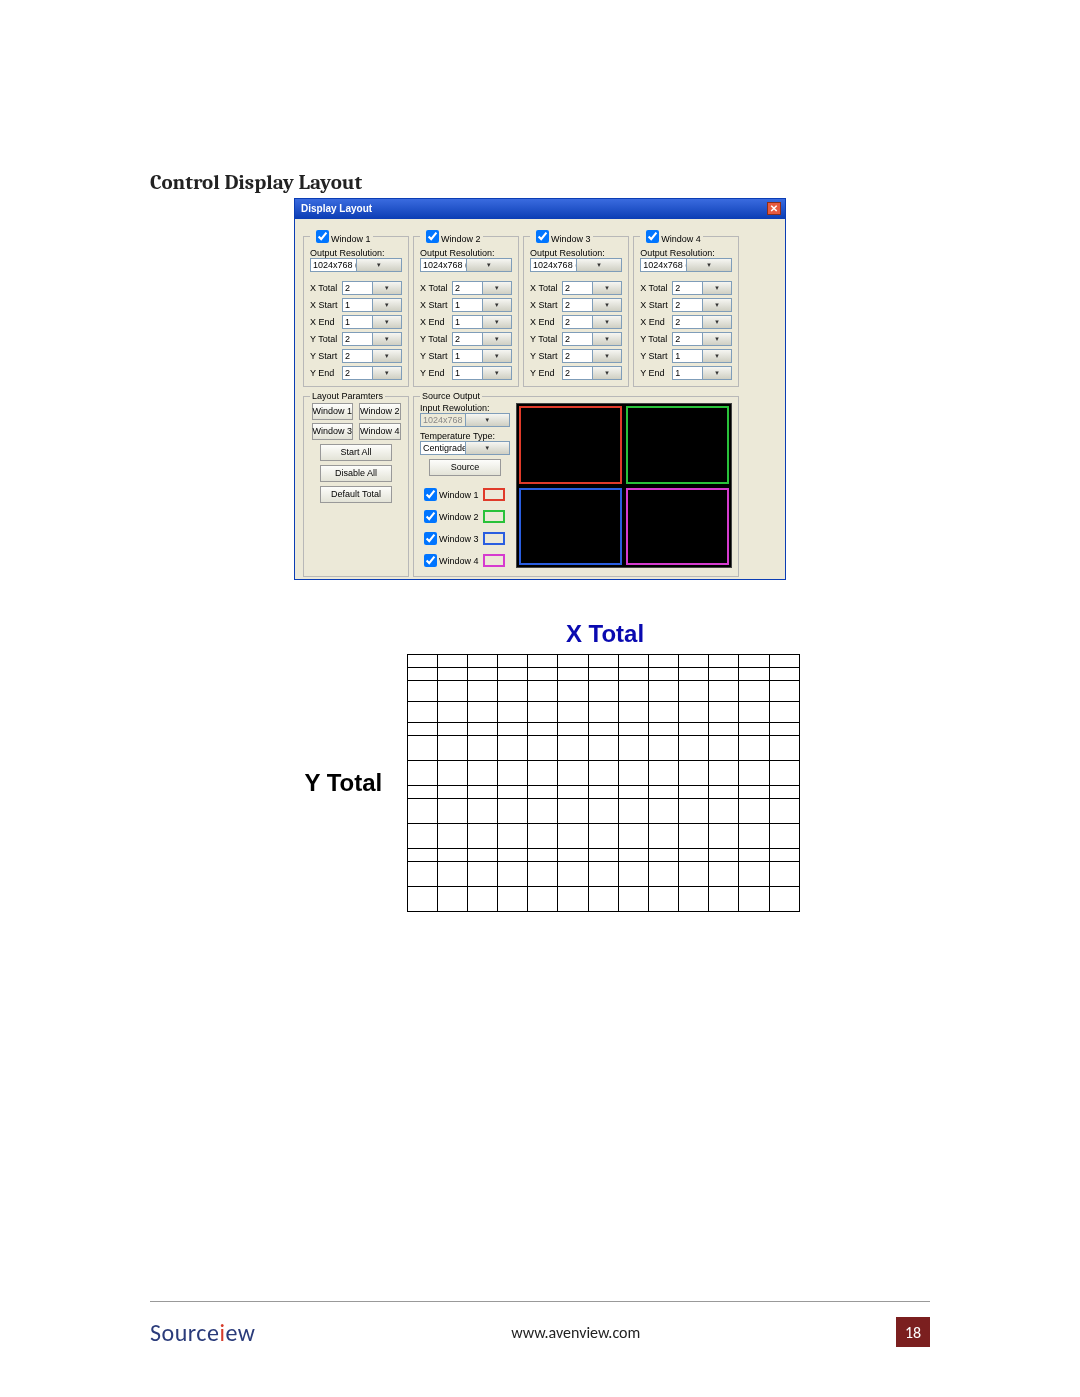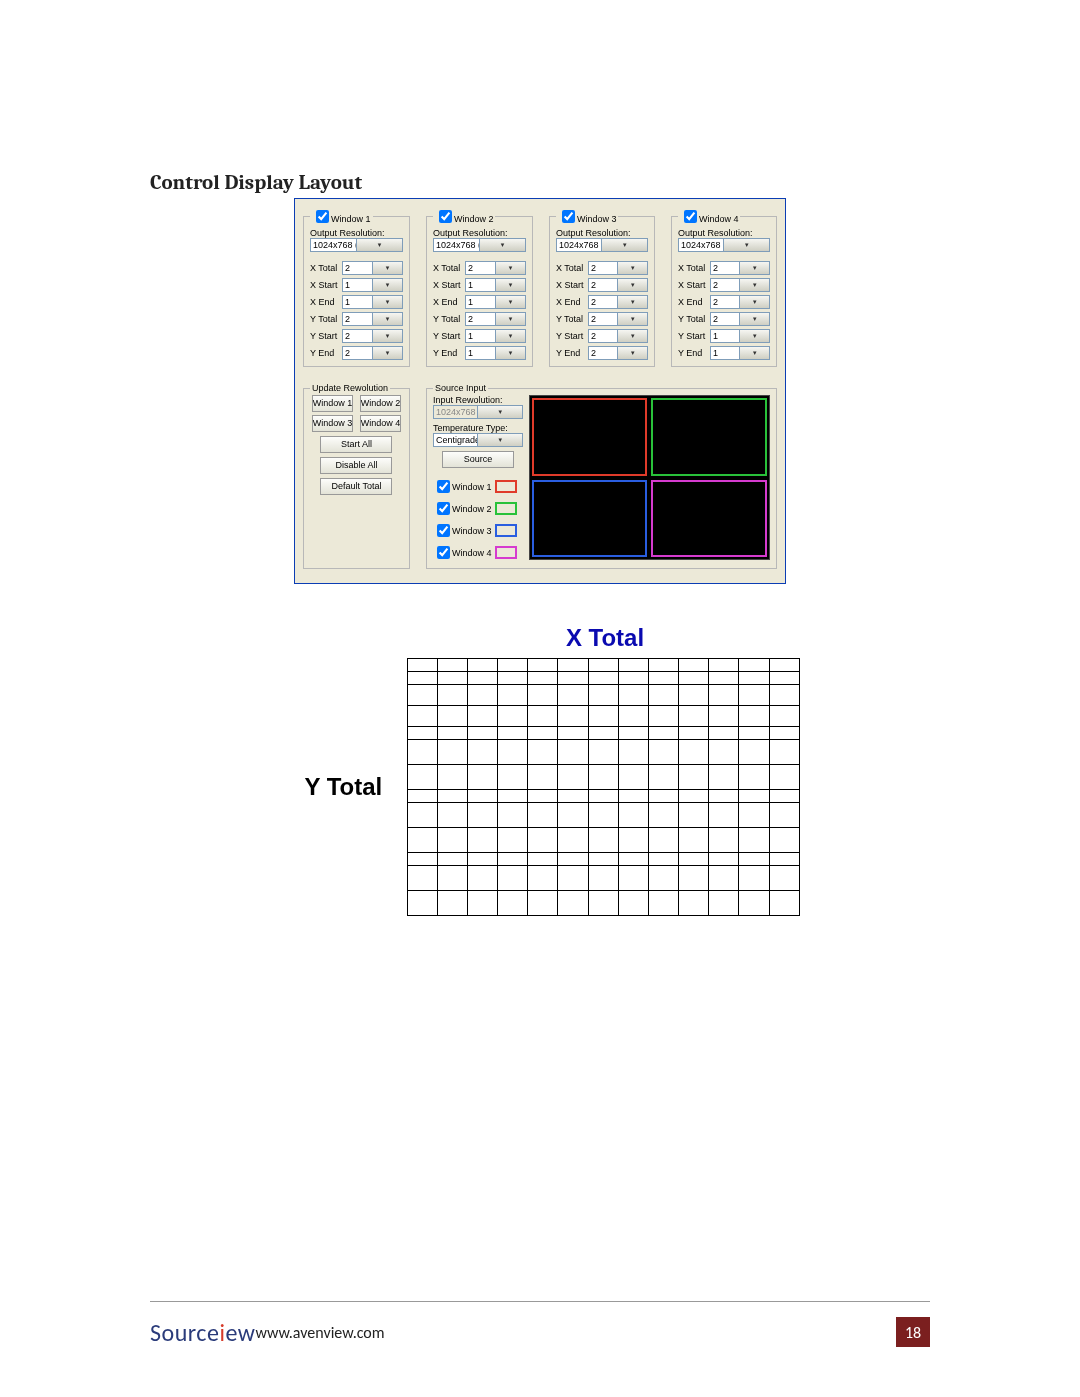--- a/index.html
+++ b/index.html
@@ -38,25 +38,25 @@
     display: flex;
     align-items: center;
   }
   .titlebar .flex { flex: 1; }
   .close-btn {
     width: 14px; height: 13px; background: #e85a3f; border: 1px solid #8b2e1a;
     color: #fff; font-size: 10px; line-height: 11px; text-align: center;
     box-sizing: border-box;
   }
   .dlg-body {
-    padding: 8px 8px 14px 8px;
+    padding: 8px 8px 2px 8px;
     display: grid;
-    grid-template-columns: repeat(2, 1fr);
+    grid-template-columns: repeat(6, 1fr);
     grid-template-rows: auto auto;
-    gap: 16px;
+    gap: 4px;
   }
 
   fieldset {
     border: 1px solid #b8b8b8;
     padding: 2px 6px 6px 6px;
     margin: 0;
   }
   legend { font-size: 9px; padding: 0 2px; }
   .chk { margin-right: 2px; vertical-align: -1px; }
 
@@ -136,31 +136,35 @@
 
   
   .foot-rule { position:absolute; left:150px; right:150px; bottom:95px; border-top:1px solid #999; }
   .footer {
     position:absolute; left:150px; right:150px; bottom:50px;
     display:flex; align-items:center;
     font-family: Calibri, Arial, sans-serif; font-size:16px;
   }
   .brand { font-size: 24px; color:#2a3b7a; letter-spacing:0.5px; }
   .brand .dot { color:#d63b2a; }
-  .footer .mid { flex:1; text-align:left; }
+  .footer .mid { flex:1; text-align:center; }
   .pgnum { background:#7b1f1f; color:#fff; width:34px; height:30px; display:flex; align-items:center; justify-content:center; }
 </style>
 </head>
 <body>
 
 <div class="page">
 
   <h1 class="section">Control Display Layout</h1>
 
   <div class="dialog">
+    <div class="titlebar">
+      <span class="flex">Display Layout</span>
+      <span class="close-btn">✕</span>
+    </div>
     <div class="dlg-body" id="dlg-body">
     <fieldset>
       <legend>
         <input type="checkbox" checked="" class="chk" style="">Window 1
       </legend>
       <span class="lbl-wide">Output Resolution:</span>
       <div class="combo ">
             <span>1024x768 (60Hz)</span>
             <span class="cbtn">▾</span>
           </div>
@@ -341,33 +345,33 @@
           </div>
           </div><div class="row">
             <label>Y End</label>
             <div class="spin">
             <span>1</span>
             <span class="cbtn">▾</span>
           </div>
           </div>
     </fieldset>
   <fieldset class="lower-left">
-    <legend>Update Rewolution</legend>
+    <legend>Layout Paramters</legend>
     <div class="btn-grid">
       <div class="btn">Window 1</div>
             <div class="btn">Window 2</div>
             <div class="btn">Window 3</div>
             <div class="btn">Window 4</div>
     </div>
     <div class="btn">Start All</div>
     <div class="btn">Disable All</div>
     <div class="btn">Default Total</div>
   </fieldset>
   <fieldset class="lower-right">
-    <legend>Source Input</legend>
+    <legend>Source Output</legend>
     <div class="preview-wrap">
       <div class="source-col">
         <span class="lbl-wide">Input Rewolution:</span>
         <div class="combo disabled">
             <span>1024x768 (60Hz)</span>
             <span class="cbtn">▾</span>
           </div>
         <div style="height:4px"></div>
         <span class="lbl-wide">Temperature Type:</span>
         <div class="combo ">

